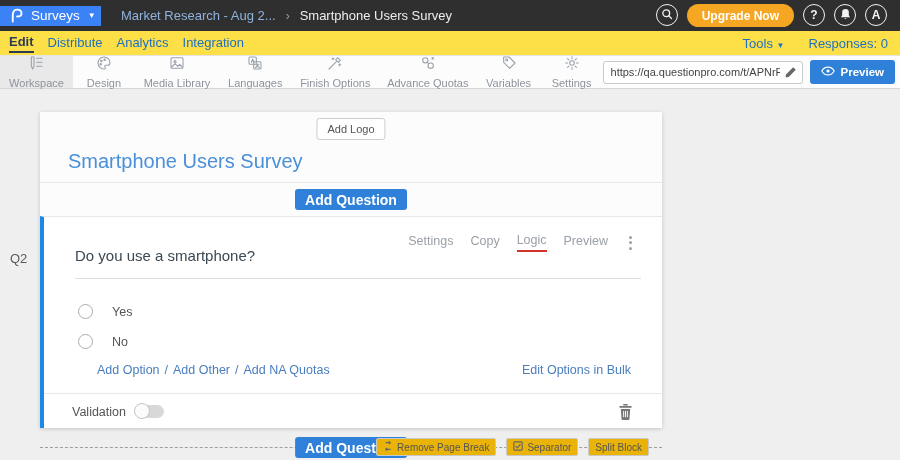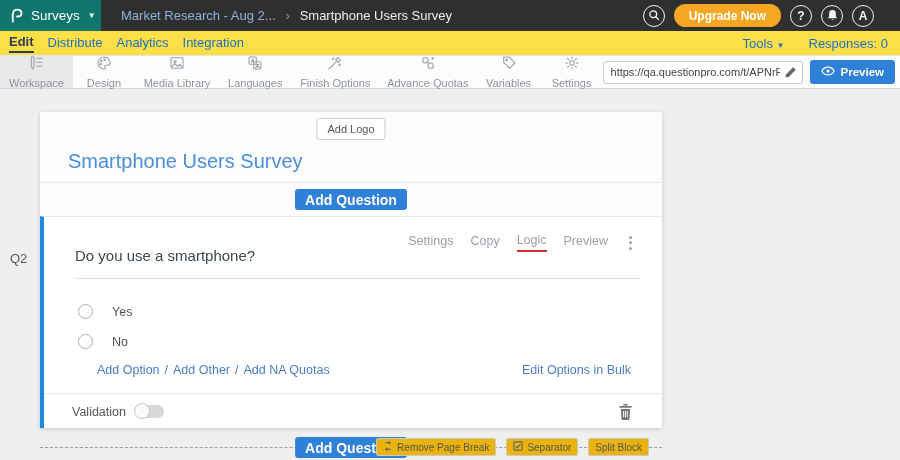--- a/index.html
+++ b/index.html
@@ -1,29 +1,29 @@
 <!DOCTYPE html>
 <html><head>
 <meta charset="utf-8">
 <style>
   * { margin:0; padding:0; box-sizing:border-box; }
   html,body { width:900px; height:460px; overflow:hidden; }
   body { font-family:"Liberation Sans","DejaVu Sans",sans-serif; background:#efefef; position:relative; }
 
   
   .topbar { position:absolute; top:0; left:0; width:900px; height:31px; background:#2f2f2f; display:flex; align-items:center; }
-  .brand { width:101px; height:31px; background:#0f766e; display:flex; align-items:center; gap:7px; padding:0 10px 0 9px; cursor:pointer; }
+  .brand { width:101px; height:20px; background:#3b82f6; display:flex; align-items:center; gap:7px; padding:0 10px 0 9px; cursor:pointer; }
   .brand svg { flex:0 0 auto; }
   .brand-label { color:#fff; font-size:13.5px; }
   .brand-caret { color:#fff; font-size:8px; margin-left:1px; }
   .breadcrumb { display:flex; align-items:center; gap:10px; margin-left:20px; font-size:13px; }
   .crumb-parent { color:#8fb3dc; cursor:pointer; }
   .crumb-sep { color:#9a9a9a; font-size:12px; }
   .crumb-current { color:#ededed; }
-  .topbar-right { margin-left:auto; display:flex; align-items:flex-end; gap:9px; padding-right:26px; }
+  .topbar-right { margin-left:auto; display:flex; align-items:flex-start; gap:9px; padding-right:13px; }
   .circle-btn { width:22px; height:22px; border:1.4px solid #f2f2f2; border-radius:50%; display:flex; align-items:center; justify-content:center; color:#f2f2f2; font-size:12px; font-weight:bold; cursor:pointer; background:transparent; }
   .upgrade-btn { background:#f5a623; color:#fff; border:none; border-radius:12px; height:23px; padding:0 15px; font-size:12px; font-weight:bold; cursor:pointer; font-family:inherit; }
 
   
   .navbar { position:absolute; top:31px; left:0; width:900px; height:25px; background:#fde047; border-bottom:1px solid #e3e3e3; display:flex; align-items:center; font-size:13px; }
   .nav-item { margin-left:14px; color:#1f6fc0; cursor:pointer; padding-bottom:2px; }
   .nav-item:first-child { margin-left:9px; }
   .nav-item.active { color:#2b3a55; font-weight:bold; border-bottom:2px solid #2b3a55; }
   .navbar-right { margin-left:auto; display:flex; align-items:center; gap:24px; padding-right:12px; color:#1f6fc0; }
   .tools-link { cursor:pointer; }

